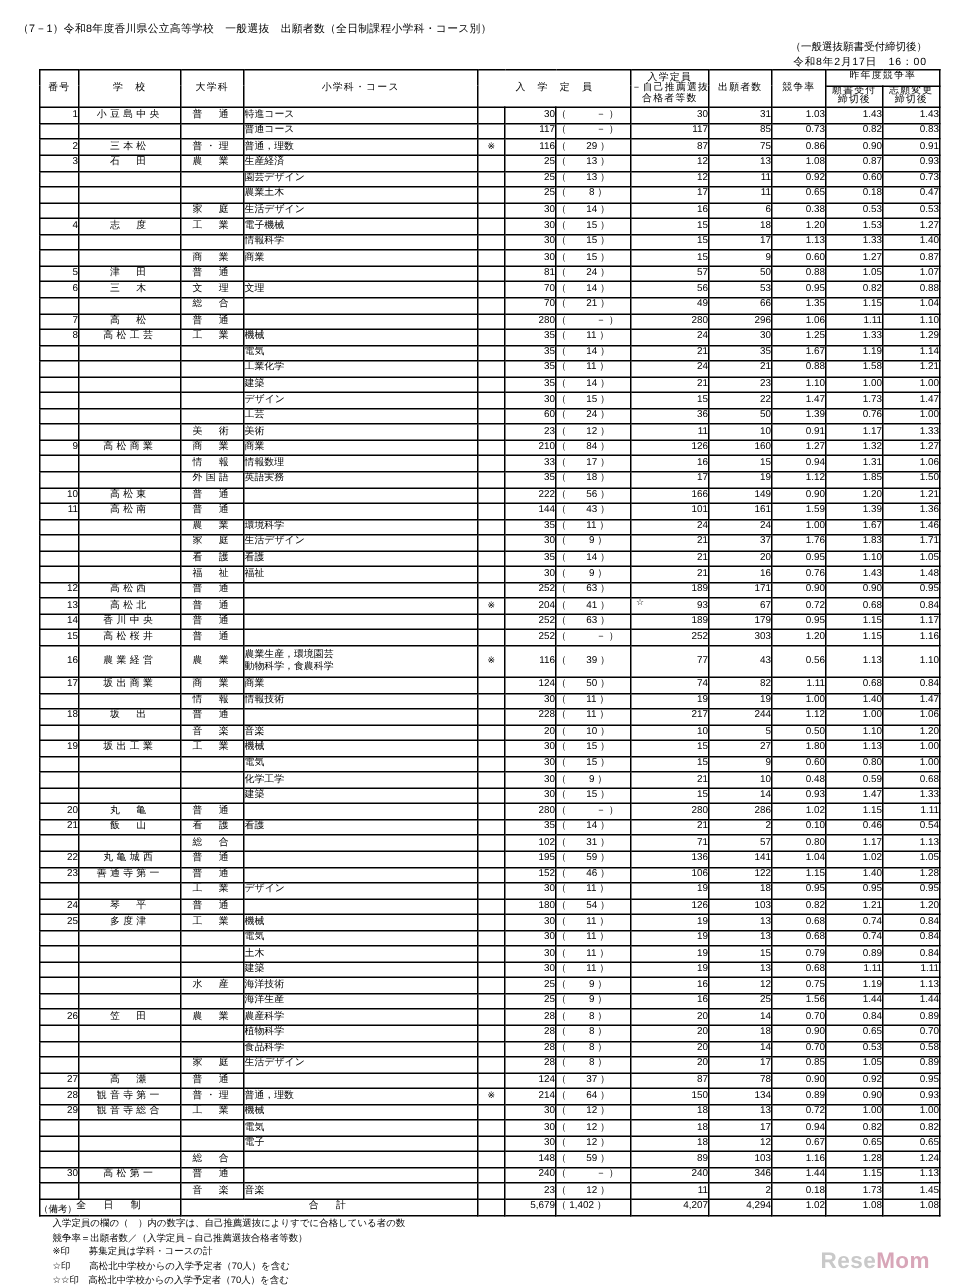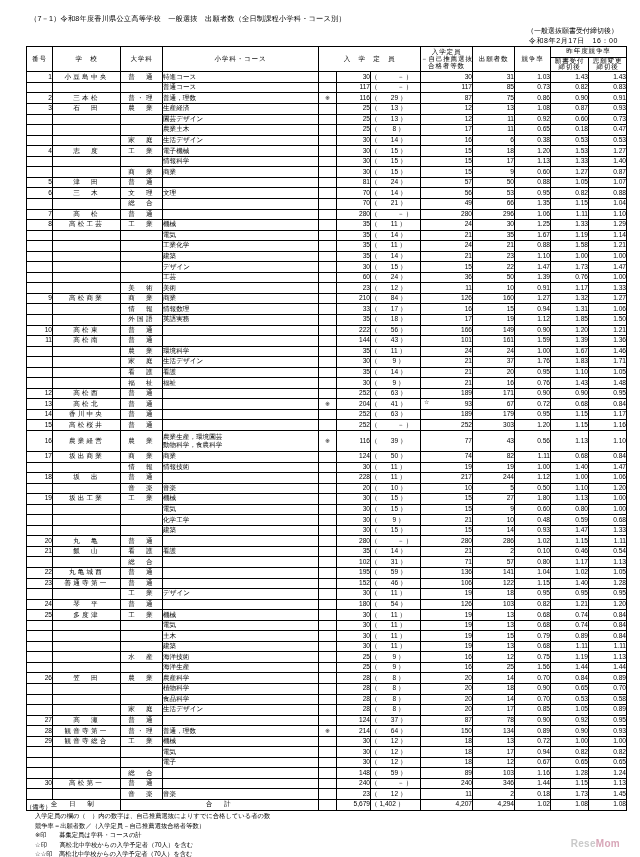--- a/index.html
+++ b/index.html
@@ -11,21 +11,21 @@
   }
   #page {
     position: relative;
     width: 640px; height: 857px;
     background: #fff;
     padding: 0;
     overflow: hidden;
   }
   .doc-title {
     position: absolute;
-    left: 30px; top: 14px;
+    left: 12px; top: 14px;
     font-size: 7.2px;
     color: #000;
     letter-spacing: 0.2px;
     white-space: nowrap;
   }
   .subhead {
     position: absolute;
     right: 22px;
     font-size: 7px;
     color: #000;
@@ -95,21 +95,21 @@
     font-size: 6.3px;
     line-height: 1.5;
     color: #000;
   }
   .notes .nrow { white-space: nowrap; }
   .notes .indent { padding-left: 9px; }
 
   .wm {
     position: absolute;
     right: 20px; bottom: 8px;
-    font-size: 10px;
+    font-size: 15px;
     color: #c9c9c9;
     font-weight: bold;
     letter-spacing: 0.3px;
   }
   .wm .m { color: #d8a6b8; }
 </style>
 </head>
 <body>
 
 <div id="page">

